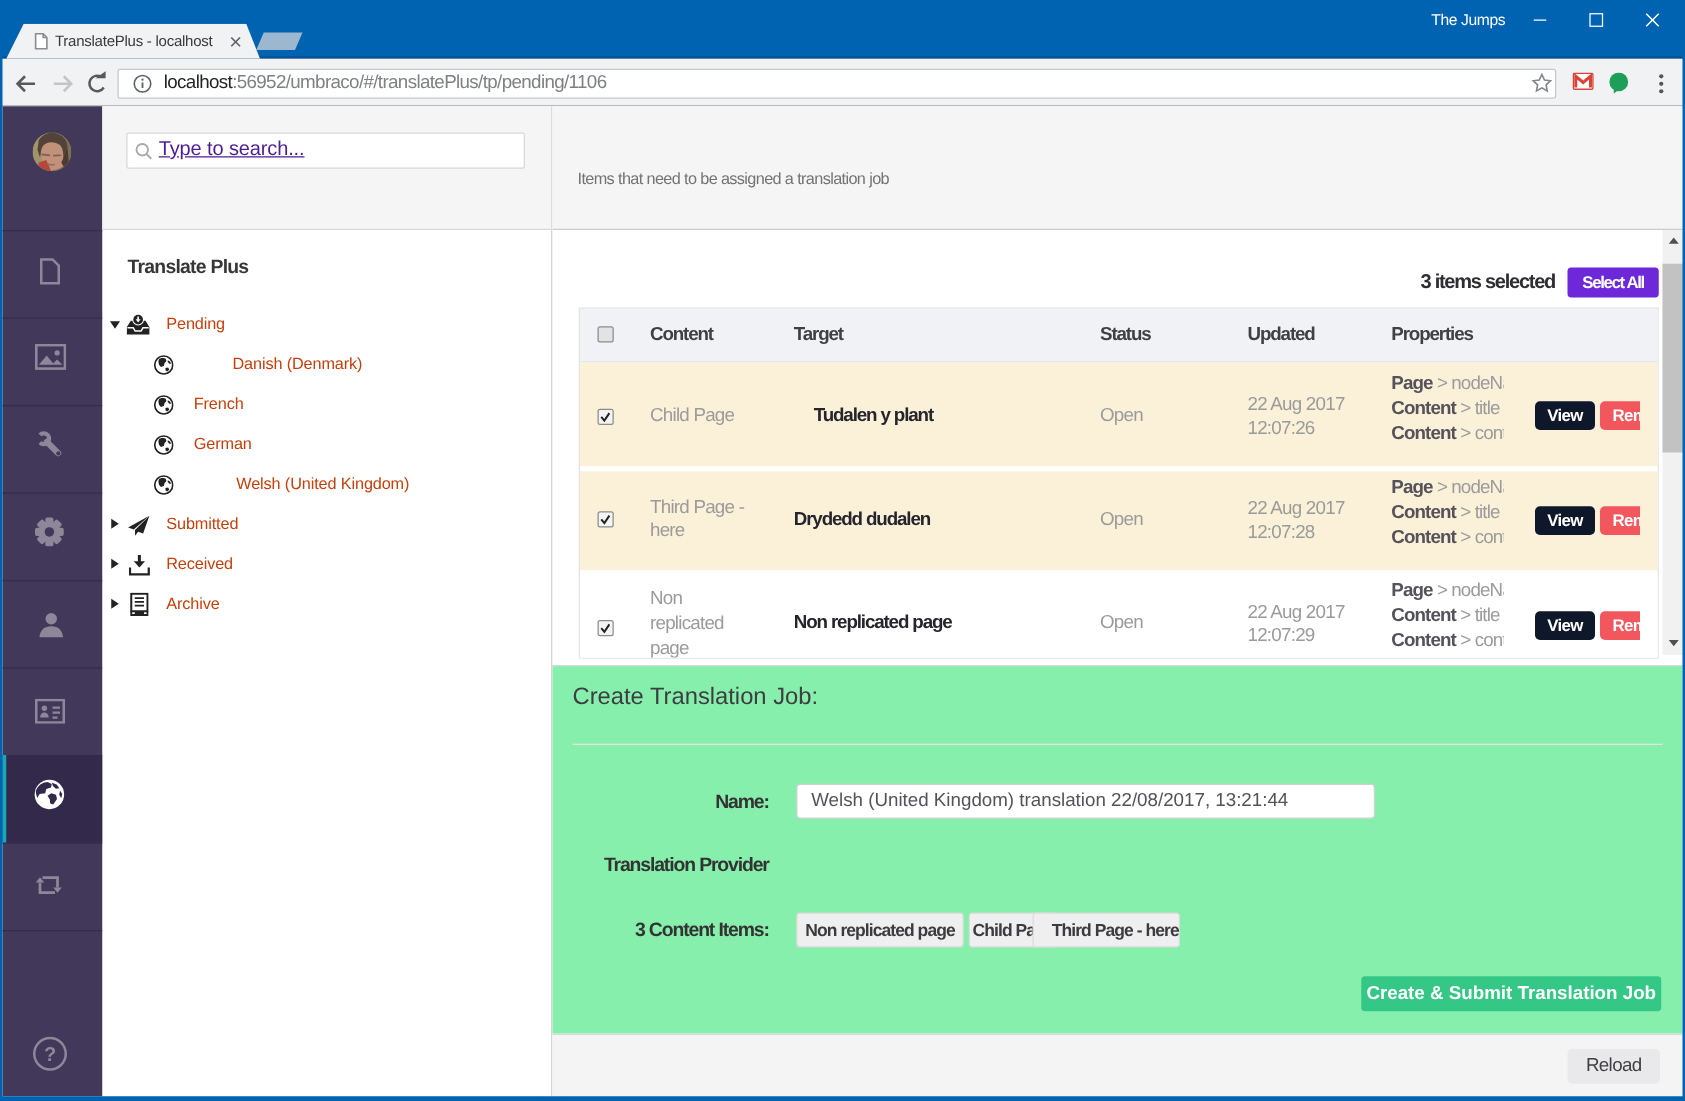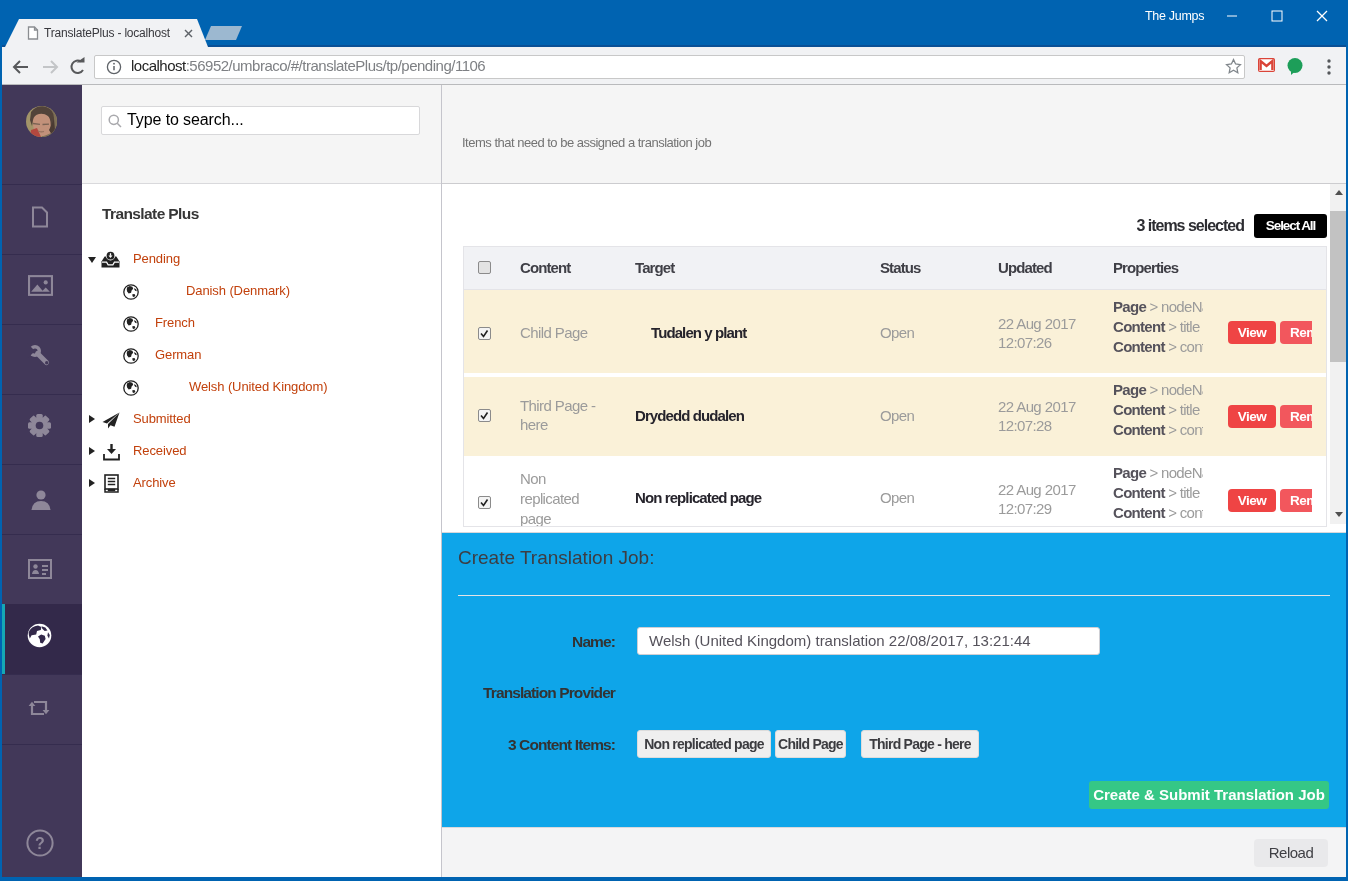--- a/index.html
+++ b/index.html
@@ -25,57 +25,57 @@
 
 
 #sidebar { left:2px; top:85px; width:80px; height:792px; background:#423859; }
 .sdiv { position:absolute; left:0; width:80px; height:1px; background:#352c4e; }
 #active-sec { position:absolute; left:0; top:519px; width:80px; height:70px; background:#33294a; border-left:3.5px solid #15a8b5; }
 
 
 #treepanel { left:82px; top:85px; width:360px; height:792px; background:#fff; border-right:1px solid #c5c5cc; letter-spacing:-0.1px; }
 #searchsec { position:absolute; left:0; top:0; width:359px; height:99px; background:#f5f5f5; border-bottom:1px solid #d9d9dc; }
 #searchbox { position:absolute; left:19px; top:21px; width:319px; height:29px; background:#fff; border:1px solid #d8d8da; border-radius:2px; }
-#searchph { position:absolute; left:45px; top:26px; font-size:16px; color:#000000; }
+#searchph { position:absolute; left:45px; top:26px; font-size:16px; color:#4c1d95;text-decoration:underline; }
 #treetitle { position:absolute; left:20px; top:120px; font-size:15.5px; font-weight:bold; color:#363636; letter-spacing:-0.6px; }
 .trow { position:absolute; font-size:13px; color:#c2410c; white-space:nowrap; }
 .caret-d { position:absolute; width:0; height:0; border-left:4.5px solid transparent; border-right:4.5px solid transparent; border-top:6px solid #222; }
 .caret-r { position:absolute; width:0; height:0; border-top:4.5px solid transparent; border-bottom:4.5px solid transparent; border-left:6px solid #222; }
 
 
 #content { left:442px; top:85px; width:904px; height:792px; background:#fff; }
 #chead { position:absolute; left:0; top:0; width:904px; height:99px; background:#f5f5f5; border-bottom:1px solid #cccccf; }
 #chead h1 { position:absolute; left:20px; top:25px; font-size:17px; color:#333; letter-spacing:-1.3px; }
 #chead .sub { position:absolute; left:20px; top:50px; font-size:13px; color:#737373; letter-spacing:-0.5px; }
 
 #itemsel { position:absolute; left:602px; top:132px; width:200px; text-align:right; font-size:16px; font-weight:bold; color:#2d2d32; letter-spacing:-1px; }
-#selectall { position:absolute; left:812px; top:129px; width:73px; height:24px; background:#000000; border-radius:3px; color:#fff; font-size:13.5px; font-weight:bold; text-align:center; line-height:24px; letter-spacing:-1.1px; }
+#selectall { position:absolute; left:812px; top:129px; width:73px; height:24px; background:#6d28d9; border-radius:3px; color:#fff; font-size:13.5px; font-weight:bold; text-align:center; line-height:24px; letter-spacing:-1.1px; }
 
 
 #tbl { position:absolute; left:21px; top:161px; width:864px; height:281px; border:1px solid #e4e4e8; overflow:hidden; }
 .thead { position:absolute; left:0; top:0; width:864px; height:43px; background:#f1f2f5; border-bottom:1px solid #e4e4e8; font-weight:bold; font-size:15px; color:#3f3f46; }
 .thead .cell { letter-spacing:-0.9px; }
 .yrow { position:absolute; left:0; width:864px; background:#faf1d8; }
 .cell { position:absolute; white-space:nowrap; line-height:19px; }
 .cb { position:absolute; width:13px; height:13px; background:#f4f4f4; border:1px solid #8b8b8b; border-radius:2px; }
 .gray { color:#9b9b9b; font-size:15px; letter-spacing:-0.6px; }
 .bold { color:#26242c; font-size:15px; font-weight:bold; letter-spacing:-0.9px; }
 .props { position:absolute; width:90px; overflow:hidden; font-size:15px; color:#9b9b9b; line-height:20px; white-space:nowrap; letter-spacing:-0.7px; }
 .props b { color:#55525b; }
-.btn-view { position:absolute; left:764px; width:48px; height:23px; background:#ef4444; border-radius:4px; color:#fff; font-weight:bold; font-size:13.5px; text-align:center; line-height:23px; letter-spacing:-0.5px; }
+.btn-view { position:absolute; left:764px; width:48px; height:23px; background:#0f172a; border-radius:4px; color:#fff; font-weight:bold; font-size:13.5px; text-align:center; line-height:23px; letter-spacing:-0.5px; }
 .btn-rem { position:absolute; left:816px; width:32px; height:23px; background:#f2575d; border-radius:4px 0 0 4px; color:#fff; font-weight:bold; font-size:13.5px; overflow:hidden; line-height:23px; padding-left:10px; letter-spacing:-0.5px; }
 
 
 #sbar { position:absolute; left:888px; top:99px; width:17px; height:340px; background:#f1f1f1; }
 #sbar .thumb { position:absolute; left:0; top:27px; width:17px; height:151px; background:#c2c2c2; }
 .arrow-u { position:absolute; left:4.5px; width:0; height:0; border-left:4px solid transparent; border-right:4px solid transparent; border-bottom:5px solid #505050; }
 .arrow-d { position:absolute; left:4.5px; width:0; height:0; border-left:4px solid transparent; border-right:4px solid transparent; border-top:5px solid #505050; }
 
 
-#cjob { position:absolute; left:0; top:447px; width:904px; height:295px; background:#0ea5e9; border-top:1px solid #d8d8db; }
+#cjob { position:absolute; left:0; top:447px; width:904px; height:295px; background:#86efac; border-top:1px solid #d8d8db; }
 #cjob h2 { position:absolute; left:16px; top:14px; font-size:19px; font-weight:normal; color:#3d3d42; }
 #cjob hr { position:absolute; left:16px; top:62px; width:872px; border:none; border-top:1px solid #e3e3e6; }
 .flabel { position:absolute; width:160px; text-align:right; font-size:15.5px; font-weight:bold; color:#333; letter-spacing:-0.9px; white-space:nowrap; }
 .finput { position:absolute; left:195px; width:463px; height:28px; background:#fff; border:1px solid #cfcfd4; border-radius:3px; font-size:15px; color:#55525b; line-height:26px; padding-left:11px; white-space:nowrap; overflow:hidden; }
 .tag { position:absolute; height:28px; background:#efefef; border:1px solid #dcdcdc; border-radius:3px; font-size:14px; font-weight:bold; color:#3c3c40; text-align:center; line-height:26px; letter-spacing:-0.75px; white-space:nowrap; }
 #createbtn { position:absolute; left:647px; top:248px; width:240px; height:28px; background:#35c786; border-radius:3px; color:#fff; font-weight:bold; font-size:15px; text-align:center; line-height:28px; }
 
 
 #cfoot { position:absolute; left:0; top:742px; width:904px; height:50px; background:#f4f4f5; border-top:1px solid #d9d9dc; }
 #reload { position:absolute; left:812px; top:11px; width:74px; height:28px; background:#e9e9eb; border-radius:4px; font-size:15px; color:#3f3f44; text-align:center; line-height:28px; letter-spacing:-0.5px; }
@@ -375,21 +375,21 @@
 
   <div id="cjob">
     <h2>Create Translation Job:</h2>
     <hr>
     <div class="flabel" style="left:13px; top:100px;">Name:</div>
     <div class="finput" style="top:94px;">Welsh (United Kingdom) translation 22/08/2017, 13:21:44</div>
     <div class="flabel" style="left:13px; top:151px;">Translation Provider</div>
     <div class="flabel" style="left:13px; top:203px;">3 Content Items:</div>
     <div class="tag" style="left:195px; top:197px; width:134px;">Non replicated page</div>
     <div class="tag" style="left:333px; top:197px; width:71px;">Child Page</div>
-    <div class="tag" style="left:419px; top:197px; width:118px;">Third Page - here</div>
+    <div class="tag" style="left:384px; top:197px; width:118px;text-align:right;">Third Page - here</div>
     <div id="createbtn">Create &amp; Submit Translation Job</div>
   </div>
 
   <div id="cfoot">
     <div id="reload">Reload</div>
   </div>
 </div>
 
 <div class="abs" id="frame-l"></div>
 <div class="abs" id="frame-r"></div>

